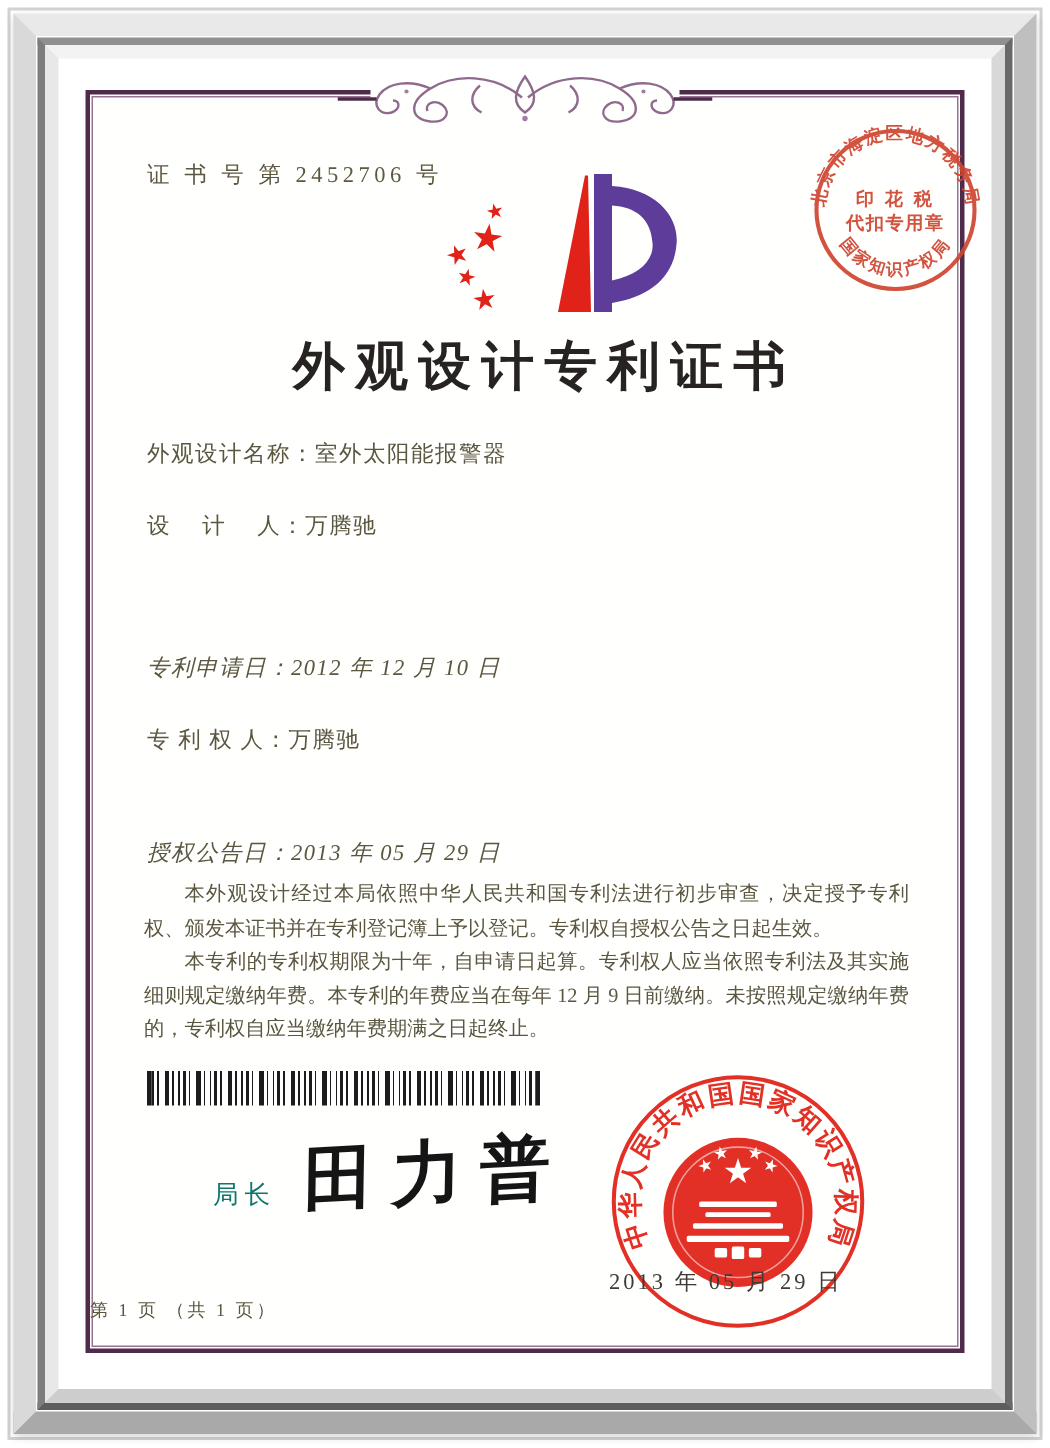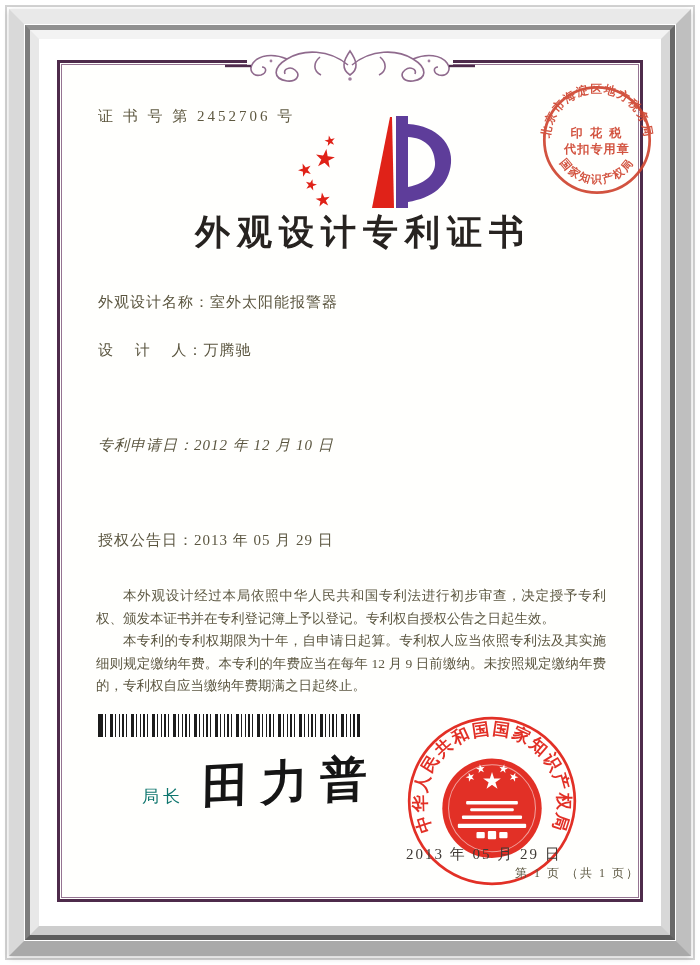--- a/index.html
+++ b/index.html
@@ -15,40 +15,40 @@
   
   .cert-frame{position:absolute;left:57px;top:60px;right:57px;bottom:63px;border:3px solid #4e2b4b;background:#fffffd;}
   .cert-frame-inner{position:absolute;inset:1px;border:1px solid #957492;pointer-events:none;}
   .cert-inner{position:absolute;inset:0;}
   
   .flourish{position:absolute;top:-26px;left:50%;transform:translateX(-50%);}
   
   .cert-number{position:absolute;left:38px;top:44px;font-size:15px;letter-spacing:3px;color:#5e5840;}
   .tax-seal{position:absolute;left:478px;top:18px;opacity:.92;}
   .logo{position:absolute;left:226px;top:50px;}
-  .title{position:absolute;left:0;right:0;top:146px;text-align:center;font-size:35px;font-weight:bold;letter-spacing:7px;color:#272320;padding-left:26px;}
+  .title{position:absolute;left:0;right:0;top:158px;text-align:center;font-size:35px;font-weight:bold;letter-spacing:7px;color:#272320;padding-left:26px;}
   
   .field{position:absolute;left:38px;font-size:15px;color:#5b5640;letter-spacing:1px;white-space:nowrap;}
-  .f0{top:230px;} .f1{top:278px;} .f2{top:326px;} .f3{top:373px;font-style:italic;} .f4{top:421px;} .f5{top:468px;}
+  .f0{top:230px;} .f1{top:278px;} .f2{top:326px;} .f3{top:373px;font-style:italic;} .f4{top:421px;} .f5{top:496px;font-style:italic;}
   
   .paras{position:absolute;left:36px;right:34px;top:508px;font-size:13.5px;line-height:22.5px;color:#5b5640;text-align:justify;margin-top:14px;}
   .paras p{margin:0;text-indent:2em;}
   
   .barcode{position:absolute;left:38px;top:651px;width:256px;height:23px;
     background:repeating-linear-gradient(90deg,#1c1c1c 0 2px,#fff 2px 4px,#1c1c1c 4px 5px,#fff 5px 9px,#1c1c1c 9px 12px,#fff 12px 14px,#1c1c1c 14px 15px,#fff 15px 18px,#1c1c1c 18px 19px,#fff 19px 21px);
     border-left:3px solid #1c1c1c;border-right:3px solid #1c1c1c;}
   
   .director-label{position:absolute;left:82px;top:722px;font-size:17px;letter-spacing:4px;color:#0f766e;}
   .signature{position:absolute;left:142px;top:688px;font-size:47px;font-weight:bold;color:#151515;
     letter-spacing:12px;transform:rotate(-3deg) skewX(-4deg);font-family:"DejaVu Sans","Liberation Sans",sans-serif;}
   
   .office-seal{position:absolute;left:344px;top:650px;opacity:.95;}
   .issue-date{position:absolute;left:346px;top:782px;font-size:15px;letter-spacing:2px;color:#3f3a35;z-index:5;}
   
-  .page-footer{position:absolute;left:0;right:0;top:802px;text-align:right;font-size:12px;letter-spacing:2px;color:#5b5640;}
+  .page-footer{position:absolute;left:0;right:0;top:802px;text-align:left;font-size:12px;letter-spacing:2px;color:#5b5640;}
   svg text{font-family:"Liberation Serif","DejaVu Serif",serif;}
 </style>
 </head>
 <body>
 
 <div class="frame-edge"></div>
 <div class="frame-a"></div>
 <div class="frame-b"></div>
 <div class="frame-c"></div>
 
@@ -112,20 +112,21 @@
         <path d="M110,3 L110,95 L122,95 L122,3 Z"></path>
         <path d="M122,11 C152,13 167,32 165,50 C163,73 146,85 122,89 L122,74 C141,70 150,60 149,49 C148,33 138,25 122,24 Z"></path>
       </g>
     </svg>
 
     <div class="title">外观设计专利证书</div>
 
     <div class="field f0"><span>外观设计名称：</span><span>室外太阳能报警器</span></div>
     <div class="field f1"><span>设　 计　 人：</span><span>万腾驰</span></div>
     <div class="field f3"><span>专利申请日：</span><span>2012 年 12 月 10 日</span></div>
+    <div class="field f4"><span>专 利 权 人：</span><span>万腾驰</span></div>
     <div class="field f5"><span>授权公告日：</span><span>2013 年 05 月 29 日</span></div>
 
     <div class="paras">
       <p>本外观设计经过本局依照中华人民共和国专利法进行初步审查，决定授予专利权、颁发本证书并在专利登记簿上予以登记。专利权自授权公告之日起生效。</p>
       <p>本专利的专利权期限为十年，自申请日起算。专利权人应当依照专利法及其实施细则规定缴纳年费。本专利的年费应当在每年 12 月 9 日前缴纳。未按照规定缴纳年费的，专利权自应当缴纳年费期满之日起终止。</p>
     </div>
 
     <div class="barcode"></div>
 
     <div class="director-label">局长</div>

